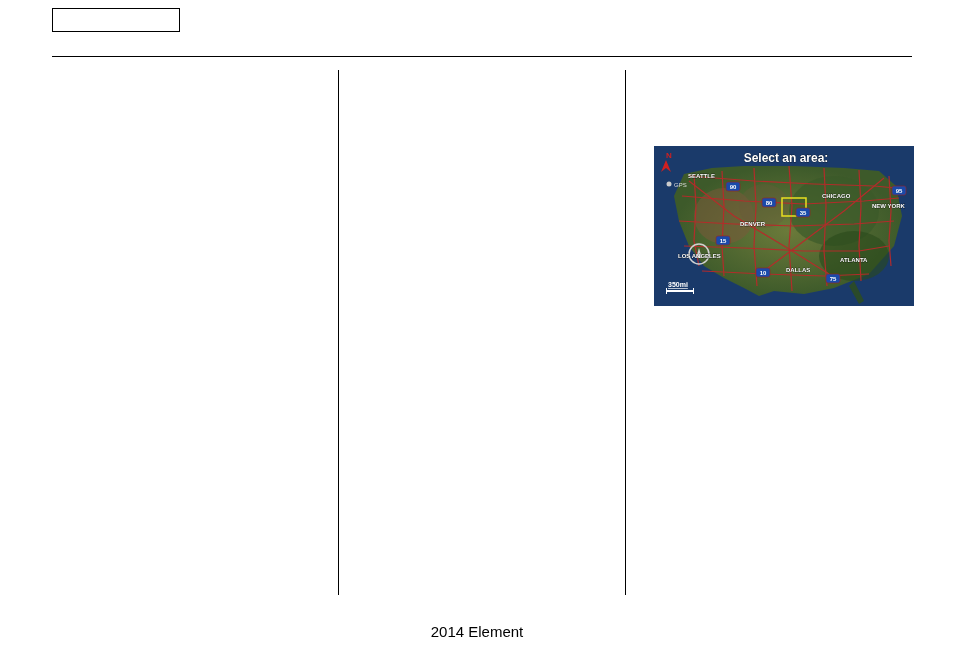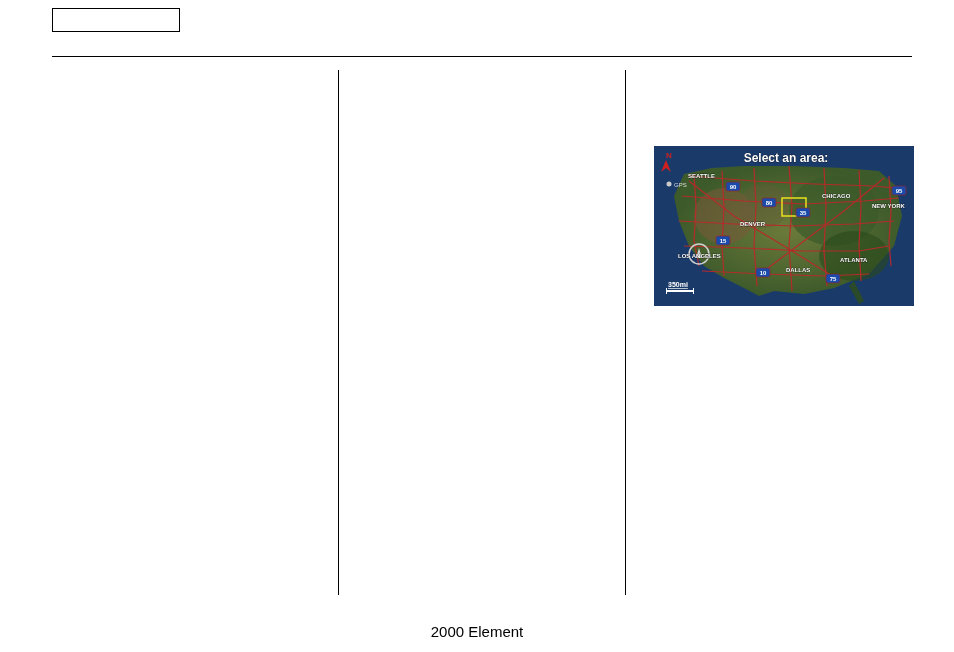--- a/index.html
+++ b/index.html
@@ -164,14 +164,14 @@
         <rect x="12" y="144" width="28" height="2" fill="#fff"></rect>
         <rect x="12" y="142" width="1" height="6" fill="#fff"></rect>
         <rect x="39" y="142" width="1" height="6" fill="#fff"></rect>
         <text x="14" y="141" fill="#fff" font-size="7" font-weight="bold" text-decoration="underline">350mi</text>
       </svg>
     </div>
   </div>
 </div>
 
 <div class="footer">
-  <span>2000  Element</span>
+  <span>2014  Element</span>
 </div>
 
 </body></html>

